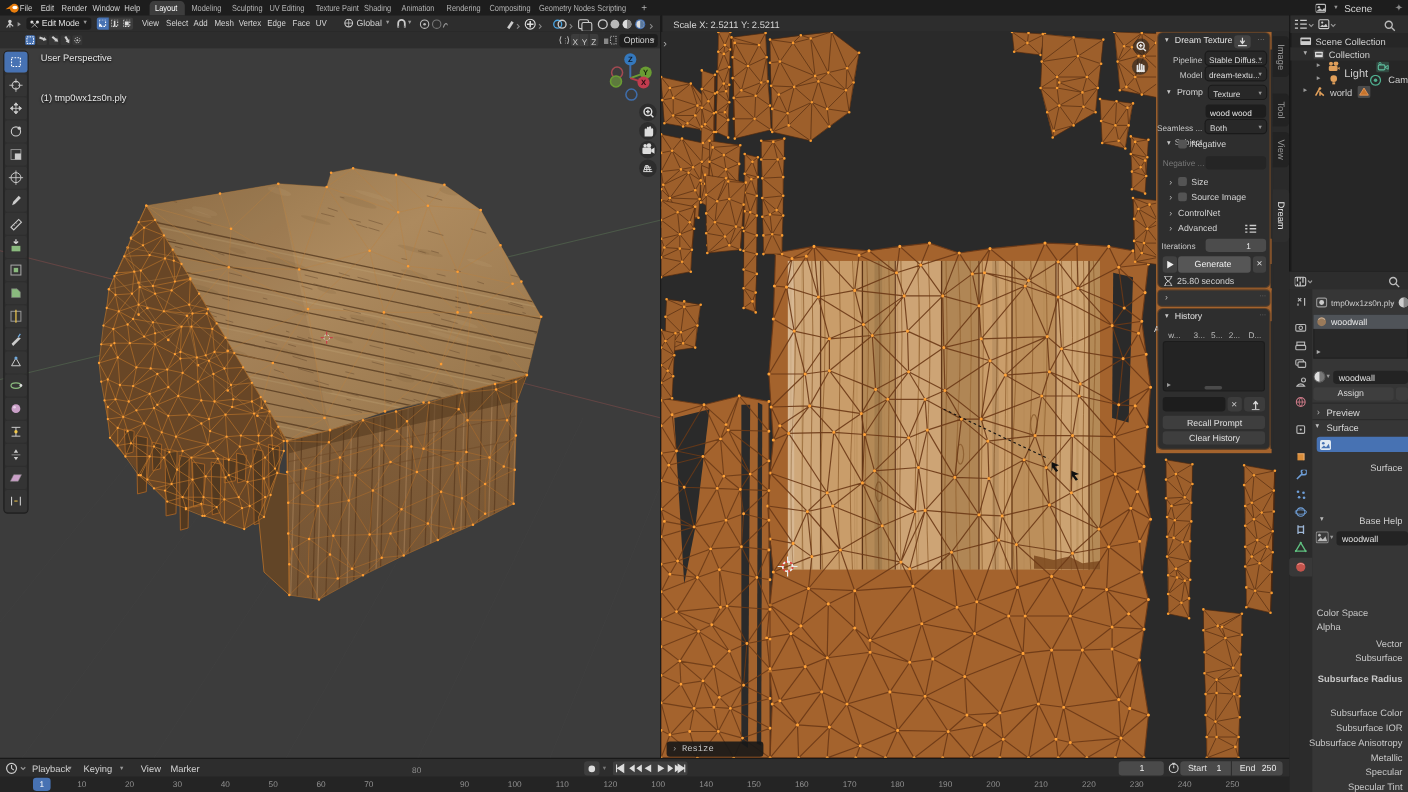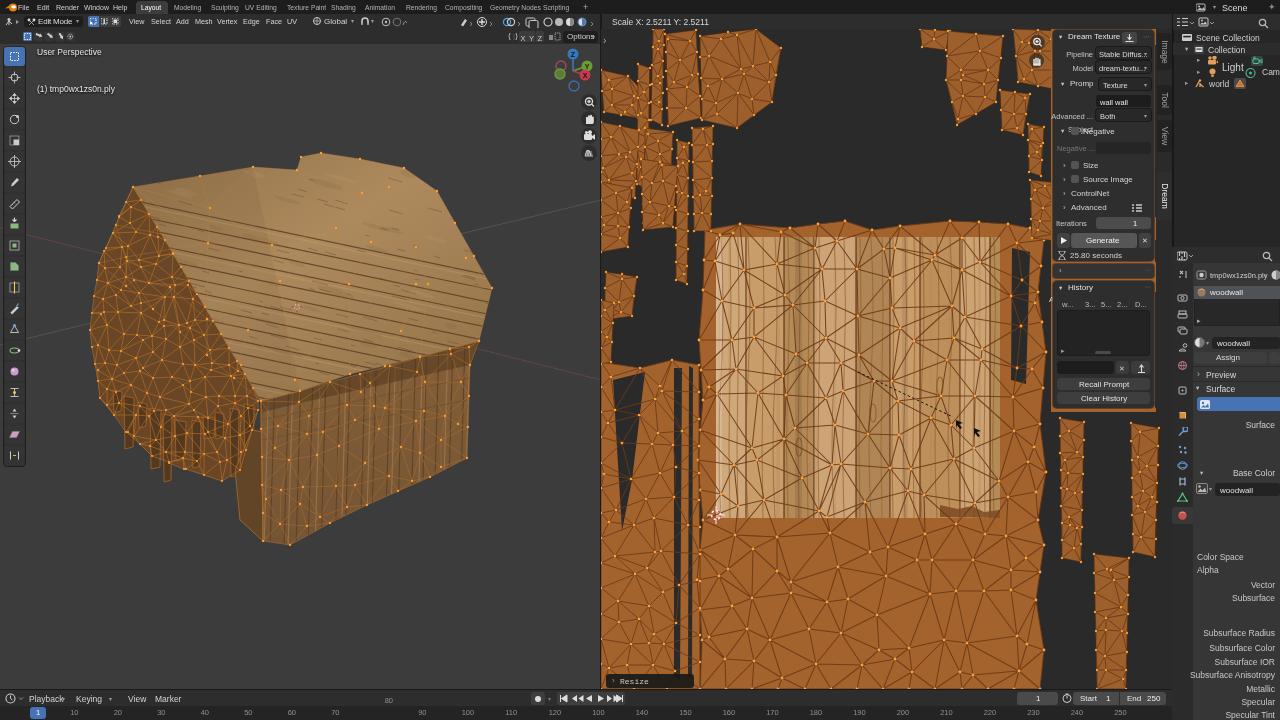--- a/index.html
+++ b/index.html
@@ -561,22 +561,22 @@
     <div class="drp" style="left:1096px;top:61px;width:55px;height:12px;"></div>
     <div class="txt" style="left:1099px;top:64.5px;font-size:7.5px;color:#dcdcdc;">dream-textu...</div>
     <div class="txt" style="left:1144px;top:65px;font-size:6px;color:#999;">▾</div>
     <div class="txt" style="left:1061px;top:81px;font-size:6.5px;color:#c8c8c8;">▾</div>
     <div class="txt" style="left:1070px;top:80px;font-size:8px;color:#d8d8d8;">Promp</div>
     <div class="drp" style="left:1099px;top:78px;width:52px;height:12px;"></div>
     <div class="txt" style="left:1103px;top:81.5px;font-size:7.5px;color:#dcdcdc;">Texture</div>
     <div class="txt" style="left:1144px;top:82px;font-size:6px;color:#999;">▾</div>
     <div class="txt" style="left:1093px;top:114px;font-size:7.5px;color:#c6c6c6;transform:translateX(-100%);margin-top:12px;">Subject</div>
     <div class="fld" style="left:1096px;top:95px;width:55px;height:12px;"></div>
-    <div class="txt" style="left:1100px;top:98.5px;font-size:7.5px;color:#e8e8e8;">wall wall</div>
-    <div class="txt" style="left:1093px;top:113px;font-size:7.5px;color:#c6c6c6;transform:translateX(-100%);">Advanced ...</div>
+    <div class="txt" style="left:1100px;top:98.5px;font-size:7.5px;color:#e8e8e8;">wood wood</div>
+    <div class="txt" style="left:1093px;top:113px;font-size:7.5px;color:#c6c6c6;transform:translateX(-100%);">Seamless ...</div>
     <div class="drp" style="left:1096px;top:109px;width:55px;height:12px;"></div>
     <div class="txt" style="left:1100px;top:112.5px;font-size:7.5px;color:#dcdcdc;">Both</div>
     <div class="txt" style="left:1144px;top:113px;font-size:6px;color:#999;">▾</div>
     <div class="txt" style="left:1061px;top:128px;font-size:6.5px;color:#c8c8c8;">▾</div>
     <div class="abs" style="left:1071px;top:127px;width:8px;height:8px;background:#545454;border-radius:2px;"></div>
     <div class="txt" style="left:1083px;top:128px;font-size:8px;color:#d8d8d8;">Negative</div>
     <div class="txt" style="left:1057px;top:145px;font-size:7.5px;color:#777;">Negative ...</div>
     <div class="fld" style="left:1096px;top:142px;width:55px;height:12px;background:#252525;"></div>
     <div class="txt" style="left:1063px;top:162px;font-size:8px;color:#b8b8b8;">›</div>
     <div class="abs" style="left:1071px;top:161px;width:8px;height:8px;background:#545454;border-radius:2px;"></div>
@@ -815,34 +815,34 @@
     <div class="txt" style="left:1196px;top:385px;font-size:6.5px;color:#c0c0c0;">▾</div>
     <div class="txt" style="left:1206px;top:384.5px;font-size:8.5px;color:#d8d8d8;">Surface</div>
     <div class="abs" style="left:1197px;top:397px;width:83px;height:14px;background:#4772b3;border-radius:3px 0 0 3px;"></div>
     <svg class="abs" style="left:1200px;top:399.5px" width="10" height="9">
       <rect x="0" y="0" width="10" height="9" rx="1.5" fill="#dfe8f2"></rect>
       <circle cx="3" cy="3" r="1.2" fill="#4772b3"></circle>
       <path d="M1 7.5 l2.5-2.5 2 1.5 2.5-3 1 4z" fill="#4772b3"></path>
     </svg>
     <div class="txt" style="left:1275px;top:421px;font-size:8.5px;color:#cfcfcf;transform:translateX(-100%);">Surface</div>
     <div class="txt" style="left:1200px;top:470px;font-size:6.5px;color:#b8b8b8;">▾</div>
-    <div class="txt" style="left:1275px;top:469px;font-size:8.5px;color:#cfcfcf;transform:translateX(-100%);">Base Color</div>
+    <div class="txt" style="left:1275px;top:469px;font-size:8.5px;color:#cfcfcf;transform:translateX(-100%);">Base Help</div>
     <svg class="abs" style="left:1196px;top:483px" width="12" height="11">
       <rect x="0.5" y="0.5" width="11" height="10" rx="1.5" fill="#3a3a3a" stroke="#888"></rect>
       <circle cx="3.5" cy="3.5" r="1.2" fill="#bbb"></circle>
       <path d="M1.5 9 l3-3.5 2 2 2.5-3 1.5 4.5z" fill="#bbb"></path>
     </svg>
     <div class="txt" style="left:1209px;top:486px;font-size:6px;color:#999;">▾</div>
     <div class="fld" style="left:1215px;top:483px;width:65px;height:12.5px;background:#232323;"></div>
     <div class="txt" style="left:1220px;top:486.5px;font-size:8px;color:#e0e0e0;">woodwall</div>
     <div class="txt" style="left:1197px;top:553px;font-size:8.5px;color:#c8c8c8;">Color Space</div>
     <div class="txt" style="left:1197px;top:566px;font-size:8.5px;color:#c8c8c8;">Alpha</div>
     <div class="txt" style="left:1275px;top:581px;font-size:8.5px;color:#c8c8c8;transform:translateX(-100%);">Vector</div>
     <div class="txt" style="left:1275px;top:594px;font-size:8.5px;color:#c8c8c8;transform:translateX(-100%);">Subsurface</div>
-    <div class="txt" style="left:1275px;top:629px;font-size:8.5px;color:#c8c8c8;transform:translateX(-100%);">Subsurface Radius</div>
+    <div class="txt" style="left:1275px;top:613px;font-size:8.5px;color:#c8c8c8;transform:translateX(-100%);font-weight:bold;">Subsurface Radius</div>
     <div class="txt" style="left:1275px;top:644px;font-size:8.5px;color:#c8c8c8;transform:translateX(-100%);">Subsurface Color</div>
     <div class="txt" style="left:1275px;top:658px;font-size:8.5px;color:#c8c8c8;transform:translateX(-100%);">Subsurface IOR</div>
     <div class="txt" style="left:1275px;top:671px;font-size:8.5px;color:#c8c8c8;transform:translateX(-100%);">Subsurface Anisotropy</div>
     <div class="txt" style="left:1275px;top:685px;font-size:8.5px;color:#c8c8c8;transform:translateX(-100%);">Metallic</div>
     <div class="txt" style="left:1275px;top:698px;font-size:8.5px;color:#c8c8c8;transform:translateX(-100%);">Specular</div>
     <div class="txt" style="left:1275px;top:711px;font-size:8.5px;color:#c8c8c8;transform:translateX(-100%);">Specular Tint</div>
     <div class="abs" style="left:0px;top:689px;width:1172px;height:31px;background:#2b2b2b;border-top:1px solid #191919;"></div>
     <div class="abs" style="left:0px;top:690px;width:1172px;height:16px;background:#2d2d2d;"></div>
     <svg class="abs" style="left:5px;top:693px" width="20" height="11">
       <circle cx="5.5" cy="5.5" r="4.5" fill="none" stroke="#ccc" stroke-width="1.1"></circle>
@@ -882,21 +882,21 @@
     <div class="txt" style="left:1127px;top:694.5px;font-size:8px;color:#e8e8e8;">End</div>
     <div class="txt" style="left:1147px;top:694.5px;font-size:8px;color:#f0f0f0;">250</div>
     <div class="abs" style="left:0px;top:706px;width:1172px;height:14px;background:#242424;"></div>
     <div class="txt" style="left:70.15px;top:709px;font-size:7.5px;color:#909090;">10</div>
     <div class="txt" style="left:113.64999999999999px;top:709px;font-size:7.5px;color:#909090;">20</div>
     <div class="txt" style="left:157.14999999999998px;top:709px;font-size:7.5px;color:#909090;">30</div>
     <div class="txt" style="left:200.64999999999998px;top:709px;font-size:7.5px;color:#909090;">40</div>
     <div class="txt" style="left:244.14999999999998px;top:709px;font-size:7.5px;color:#909090;">50</div>
     <div class="txt" style="left:287.65px;top:709px;font-size:7.5px;color:#909090;">60</div>
     <div class="txt" style="left:331.15px;top:709px;font-size:7.5px;color:#909090;">70</div>
-    <div class="txt" style="left:374.65px;top:697px;font-size:7.5px;color:#909090;margin-left:10px;">80</div>
+    <div class="txt" style="left:374.65px;top:697px;font-size:7.5px;color:#909090;">80</div>
     <div class="txt" style="left:418.15px;top:709px;font-size:7.5px;color:#909090;">90</div>
     <div class="txt" style="left:461.65px;top:709px;font-size:7.5px;color:#909090;">100</div>
     <div class="txt" style="left:505.15px;top:709px;font-size:7.5px;color:#909090;">110</div>
     <div class="txt" style="left:548.65px;top:709px;font-size:7.5px;color:#909090;">120</div>
     <div class="txt" style="left:592.15px;top:709px;font-size:7.5px;color:#909090;">100</div>
     <div class="txt" style="left:635.65px;top:709px;font-size:7.5px;color:#909090;">140</div>
     <div class="txt" style="left:679.15px;top:709px;font-size:7.5px;color:#909090;">150</div>
     <div class="txt" style="left:722.65px;top:709px;font-size:7.5px;color:#909090;">160</div>
     <div class="txt" style="left:766.15px;top:709px;font-size:7.5px;color:#909090;">170</div>
     <div class="txt" style="left:809.65px;top:709px;font-size:7.5px;color:#909090;">180</div>

